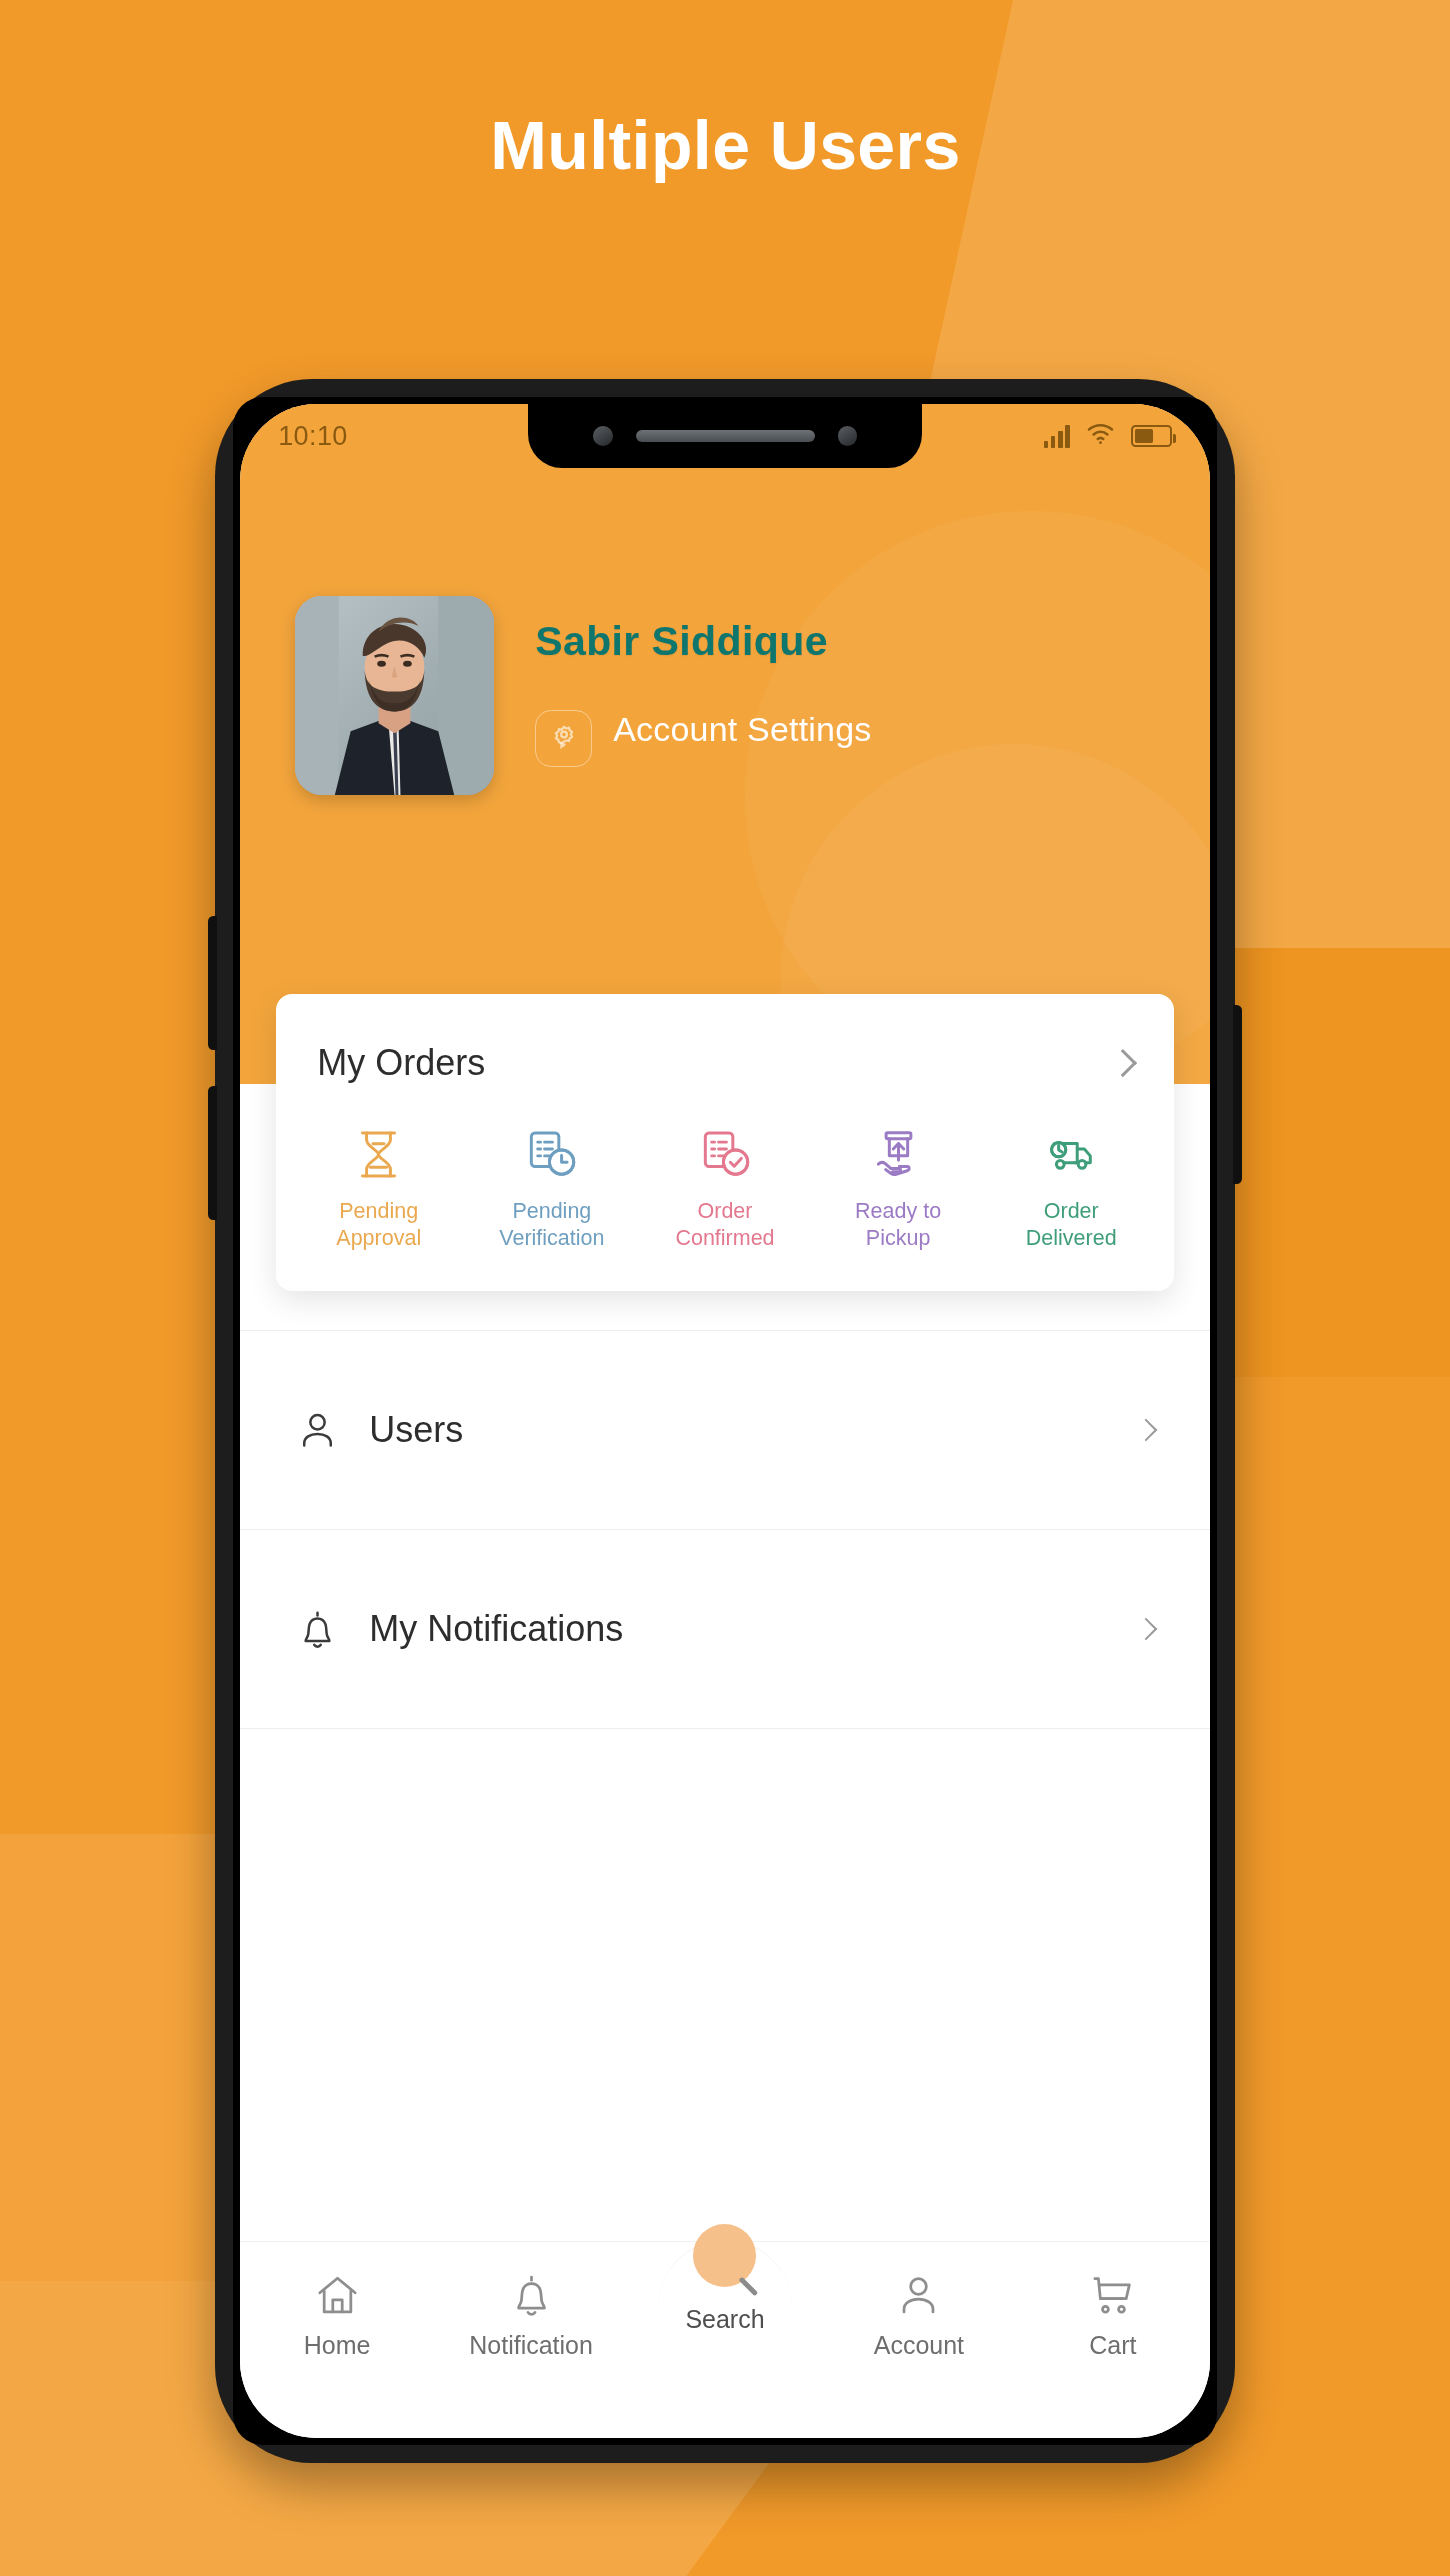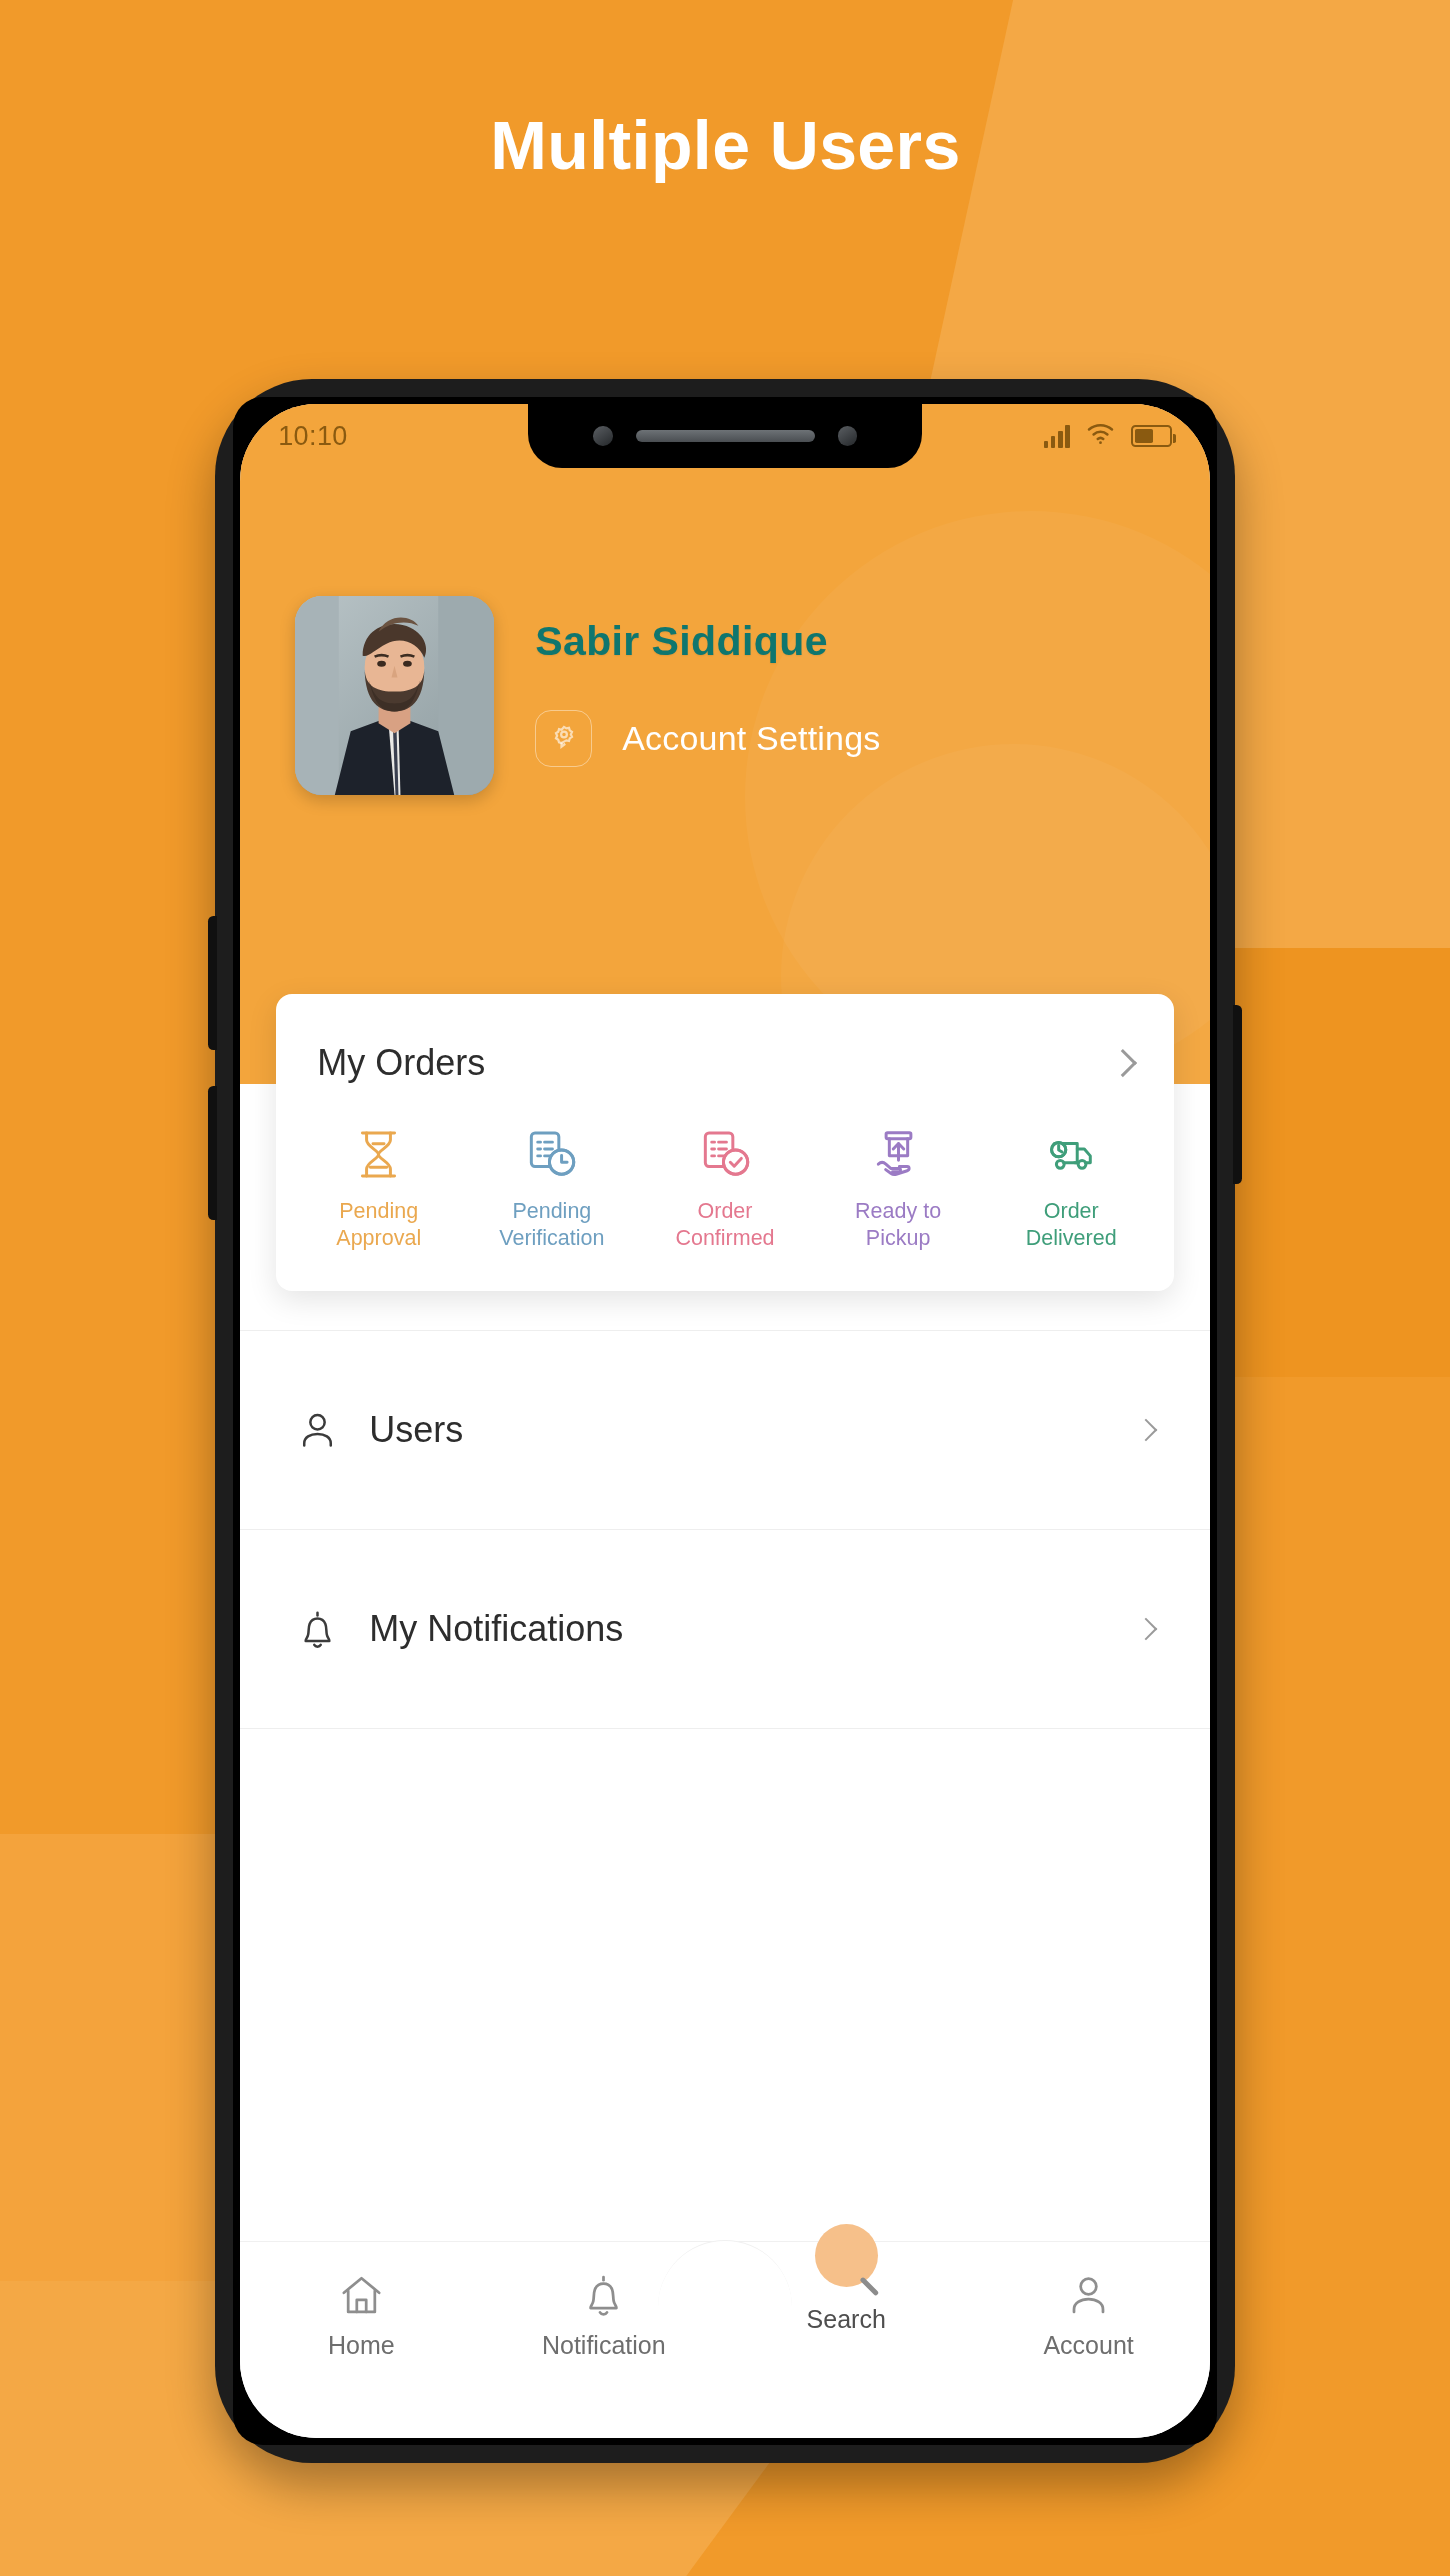--- a/index.html
+++ b/index.html
@@ -121,21 +121,21 @@
     position:relative; background:#9aa7ac;
   }
   #avatar svg { display:block; width:100%; height:100%; }
 
   #profile-text { padding-top:21.5px; }
   #user-name {
     color:#0f766e; font-size:41px; font-weight:bold; letter-spacing:0.4px;
     text-shadow:0 0.9px 1.8px rgba(0,0,0,.08);
   }
   #account-settings-row {
-    margin-top:45px; display:flex; align-items:center; gap:30px;
+    margin-top:45px; display:flex; align-items:flex-start; gap:21px;
   }
   #settings-icon-box {
     width:57px; height:57px; border-radius:16px;
     border:1.8px solid rgba(255,255,255,.42);
     display:flex; align-items:center; justify-content:center;
   }
   #settings-icon-box svg { width:30px; height:30px; }
   #account-settings-label { color:#ffffff; font-size:34px; letter-spacing:0.2px; }
 
   
@@ -444,18 +444,27 @@
         </div>
 
         <div class="nav-item">
           <svg viewBox="0 0 24 24" fill="none" stroke="#8e8e8e" stroke-width="1.4" stroke-linecap="round" stroke-linejoin="round">
             <circle cx="12" cy="7.4" r="4"></circle>
             <path d="M4.6 20.4v-1.3c0-3.2 3.3-5.2 7.4-5.2s7.4 2 7.4 5.2v1.3"></path>
           </svg>
           <div class="nav-label">Account</div>
         </div>
 
+        <div class="nav-item">
+          <svg viewBox="0 0 24 24" fill="none" stroke="#8e8e8e" stroke-width="1.4" stroke-linecap="round" stroke-linejoin="round">
+            <path d="M3 3.4h1.8l1 10.2h11.4"></path>
+            <path d="M5.6 6.6h15l-1.6 7H5.9"></path>
+            <circle cx="8.4" cy="19" r="1.5"></circle>
+            <circle cx="16.6" cy="19" r="1.5"></circle>
+          </svg>
+          <div class="nav-label">Cart</div>
+        </div>
       </div>
 
     </div>
   </div>
 </div>
 
 
 </body></html>

